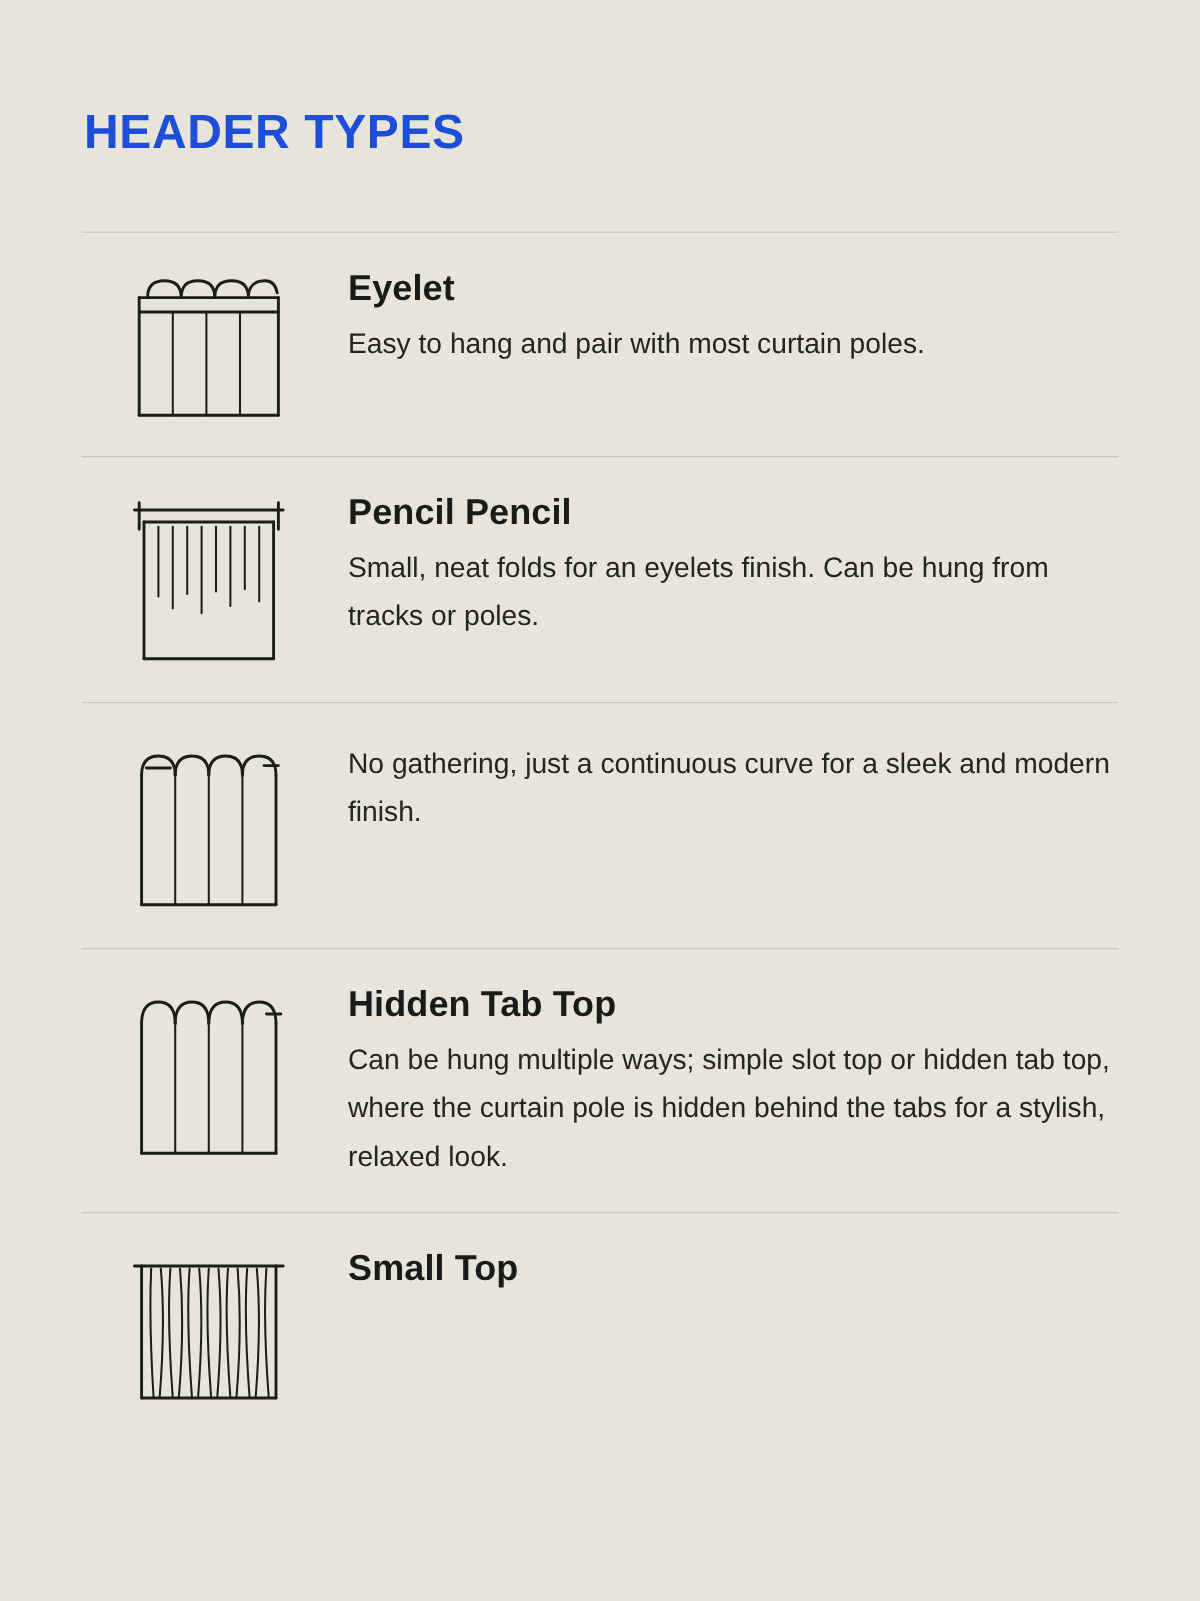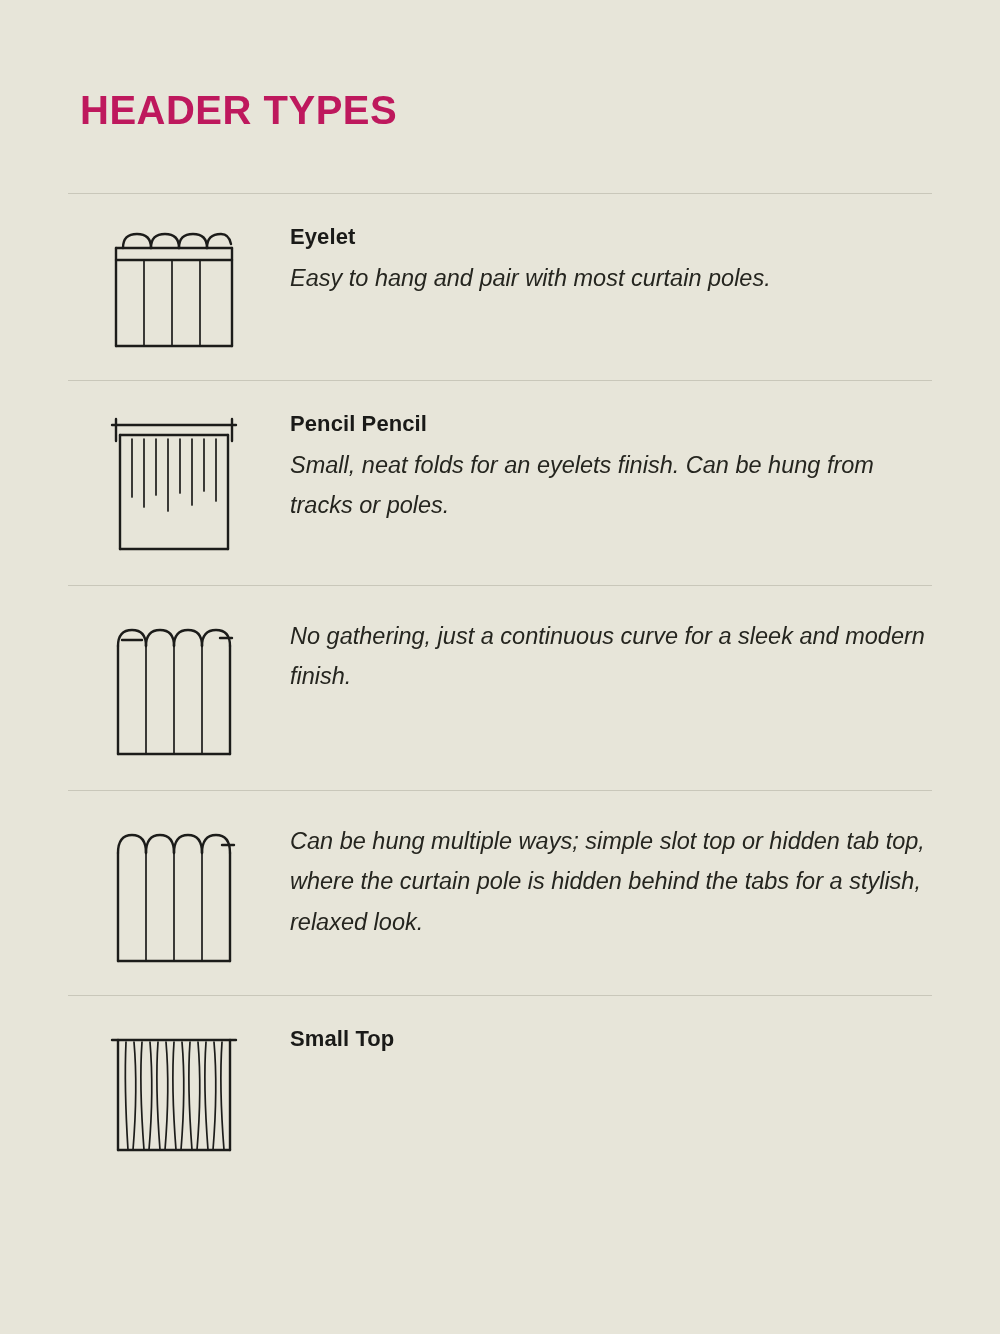--- a/index.html
+++ b/index.html
@@ -18,22 +18,22 @@
     width: 1000px;
     height: 1334px;
     box-sizing: border-box;
     padding: 70px 68px 0 68px;
     position: relative;
   }
   .page-title {
     font-size: 40px;
     font-weight: bold;
     letter-spacing: 0.5px;
-    margin: 18px 0 0 12px;
-    color: #be185d;
+    margin: 18px 0 0 2px;
+    color: #1d4ed8;
   }
   .list {
     margin-top: 60px;
   }
   .divider {
     height: 1px;
     background: #c9c7ba;
     width: 100%;
   }
   .row {
@@ -50,33 +50,32 @@
     align-items: flex-start;
     justify-content: center;
     padding-top: 4px;
   }
   .text-cell {
     flex: 1 1 auto;
     padding-left: 10px;
     padding-top: 4px;
   }
   .item-title {
-    font-size: 22px;
+    font-size: 30px;
     font-weight: bold;
     margin: 0 0 8px 0;
     letter-spacing: 0.1px;
     color: #1a1a18;
   }
   .item-desc {
     font-size: 23.5px;
     line-height: 1.72;
     margin: 0;
     color: #25251f;
     max-width: 660px;
-    font-style: italic;
   }
   svg { display: block; }
   .stroke {
     fill: none;
     stroke: #1c1c1a;
     stroke-width: 2.4;
     stroke-linecap: round;
     stroke-linejoin: round;
   }
   .stroke-thin {
@@ -185,20 +184,21 @@
           <path class="stroke" d="M10 32 V140"></path>
           <path class="stroke" d="M122 32 V140"></path>
           <path class="stroke" d="M10 140 H122"></path>
           <path class="stroke-thin" d="M38 32 V140"></path>
           <path class="stroke-thin" d="M66 32 V140"></path>
           <path class="stroke-thin" d="M94 32 V140"></path>
           <path class="stroke" d="M114 24 H126"></path>
         </svg>
       </div>
       <div class="text-cell">
+        <div class="item-title">Hidden Tab Top</div>
         <p class="item-desc">Can be hung multiple ways; simple slot top or hidden tab top, where the curtain pole is hidden behind the tabs for a stylish, relaxed look.</p>
       </div>
     </div>
 
     <div class="divider"></div>
 
     <div class="row">
       <div class="icon-cell">
         <svg width="132" height="132" viewBox="0 0 132 132">
           <path class="stroke" d="M4 14 H128"></path>

